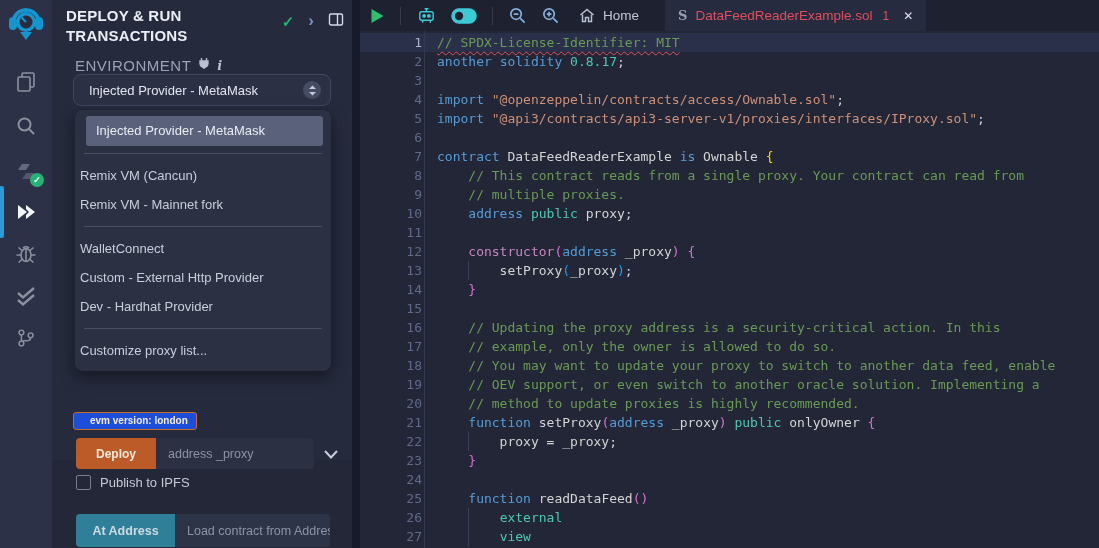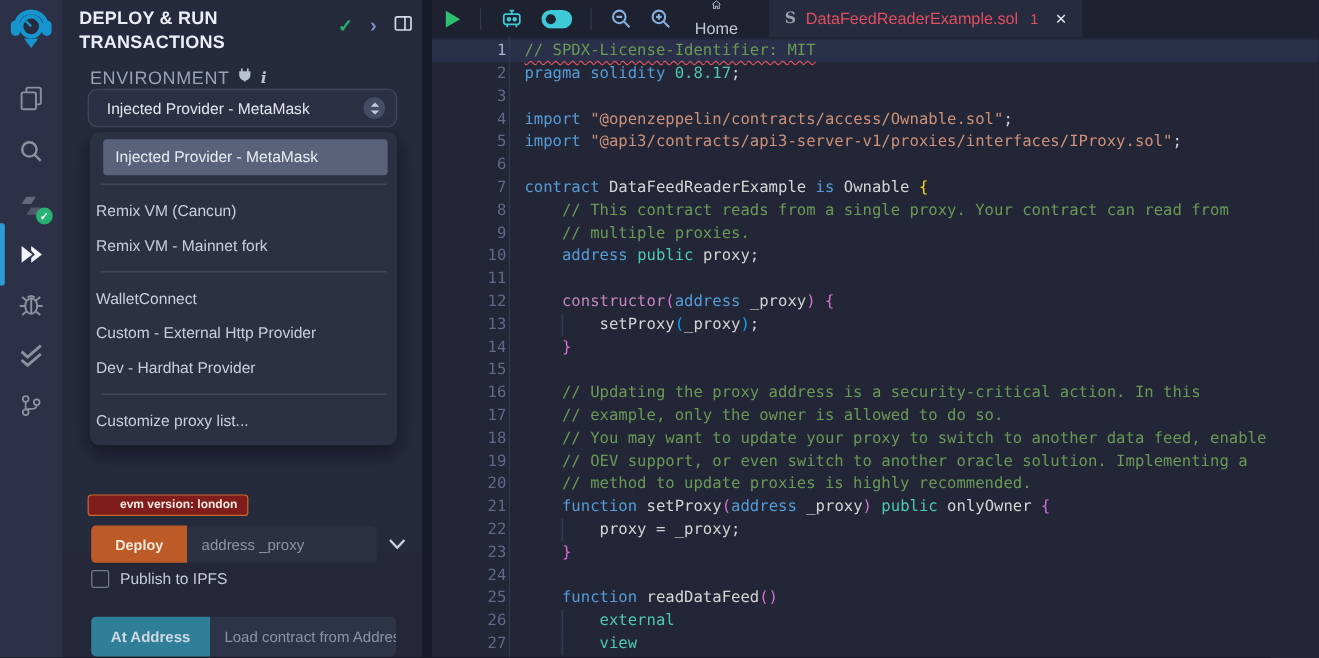--- a/index.html
+++ b/index.html
@@ -28,22 +28,22 @@
       border:1px solid #40475f;border-radius:8px;display:flex;align-items:center;box-sizing:border-box;}
   .select .val{padding-left:15px;font-size:13px;color:#e2e5ef;}
   .select .updown{position:absolute;right:9px;width:18px;height:18px;border-radius:50%;background:#454c64;
       display:flex;align-items:center;justify-content:center;}
   .dropdown{position:absolute;left:23px;top:110px;width:256px;background:#2b3043;border-radius:8px;
       padding:6px 0;box-shadow:0 6px 16px rgba(0,0,0,.45);box-sizing:border-box;}
   .opt{height:29px;line-height:29px;padding-left:5px;font-size:13px;color:#c9cedb;cursor:default;}
   .opt.selected{height:30px;line-height:30px;margin:0 8px 0 11px;padding-left:10px;background:#5a617a;
       color:#e9ecf3;border-radius:3px;}
   .ddiv{border-top:1px solid #474d63;margin:7px 9px;}
-  .evm-badge{position:absolute;left:21px;top:412px;background:#7f1d1d;border:1px solid #c56a2b;border-radius:3px;
-      color:#f7ece1;font-size:10px;font-weight:bold;padding:2px 8px 3px 26px;}
+  .evm-badge{position:absolute;left:21px;top:412px;background:#1d4ed8;border:1px solid #c56a2b;border-radius:3px;
+      color:#f7ece1;font-size:10px;font-weight:bold;padding:2px 8px 3px 16px;}
   .deploy-row{position:absolute;left:24px;top:438px;display:flex;align-items:center;}
   .btn-deploy{width:80px;height:31px;background:#bd5b28;border:none;border-radius:4px 0 0 4px;
       color:#f3e8da;font-size:12px;font-weight:bold;font-family:inherit;}
   .inp{height:31px;background:#2b3042;border:none;color:#f0abfc;font-size:12.5px;padding:0 0 0 12px;
       font-family:inherit;box-sizing:border-box;outline:none;}
   .inp::placeholder{color:#8d93a7;}
   .deploy-inp{width:158px;border-radius:0 4px 4px 0;}
   .deploy-chev{margin-left:10px;}
   .publish-row{position:absolute;left:24px;top:475px;display:flex;align-items:center;gap:9px;}
   .cbox{width:15px;height:15px;border:1px solid #777d92;border-radius:2px;background:transparent;box-sizing:border-box;}
@@ -54,21 +54,21 @@
   .ataddr-inp{width:155px;height:33px;background:#2e3447;border-radius:0 4px 4px 0;}
 
   
   .gap{position:absolute;left:352px;top:0;width:8px;height:548px;background:#171b29;}
 
   
   .editor{position:absolute;left:360px;top:0;width:739px;height:548px;background:#222637;}
   .toolbar{position:absolute;left:0;top:0;width:739px;height:31px;background:#1d2130;display:flex;align-items:center;}
   .tb-sep{width:1px;height:18px;background:#343a4e;margin:0 8px;}
   .tb-ic{display:flex;align-items:center;justify-content:center;padding:0 7px;height:31px;}
-  .home-tab{display:flex;align-items:center;gap:8px;padding:0 18px 0 12px;height:31px;flex-direction:column;}
+  .home-tab{display:flex;align-items:center;gap:8px;padding:0 18px 0 12px;height:31px;}
   .home-label{font-size:13.5px;color:#c2c8d4;}
   .file-tab{display:flex;align-items:center;gap:8px;height:31px;padding:0 13px;background:#262b3f;margin-left:8px;}
   .sol-ic{color:#9aa0ae;font-size:13px;font-weight:bold;font-family:"DejaVu Serif",serif;}
   .tab-title{font-size:13.5px;color:#e04f5f;}
   .tab-badge{font-size:12px;color:#e04f5f;margin-left:2px;}
   .tab-close{font-size:12px;color:#dfe3ee;margin-left:6px;}
 
   .code{position:absolute;left:0;top:31px;width:739px;height:517px;overflow:hidden;
       font-family:"DejaVu Sans Mono",monospace;font-size:13px;line-height:19px;padding-top:2px;}
   .gutter-line{position:absolute;left:64px;top:31px;bottom:0;width:1px;background:#323850;}
@@ -286,21 +286,21 @@
       </span>
     </div>
 
     <div class="code" id="code">
         <div class="cl active">
           <span class="ln">1</span>
           <span class="ct"><span class="tk-com-err">// SPDX-License-Identifier: MIT</span></span>
         </div>
         <div class="cl">
           <span class="ln">2</span>
-          <span class="ct"><span class="tk-kw">pragma</span><span class="tk-pl"> </span><span class="tk-kw">solidity</span><span class="tk-pl"> </span><span class="tk-teal">0.8.17</span><span class="tk-pl">;</span></span>
+          <span class="ct"><span class="tk-kw">another</span><span class="tk-pl"> </span><span class="tk-kw">solidity</span><span class="tk-pl"> </span><span class="tk-teal">0.8.17</span><span class="tk-pl">;</span></span>
         </div>
         <div class="cl">
           <span class="ln">3</span>
           <span class="ct"></span>
         </div>
         <div class="cl">
           <span class="ln">4</span>
           <span class="ct"><span class="tk-kw">import</span><span class="tk-pl"> </span><span class="tk-str">"@openzeppelin/contracts/access/Ownable.sol"</span><span class="tk-pl">;</span></span>
         </div>
         <div class="cl">

